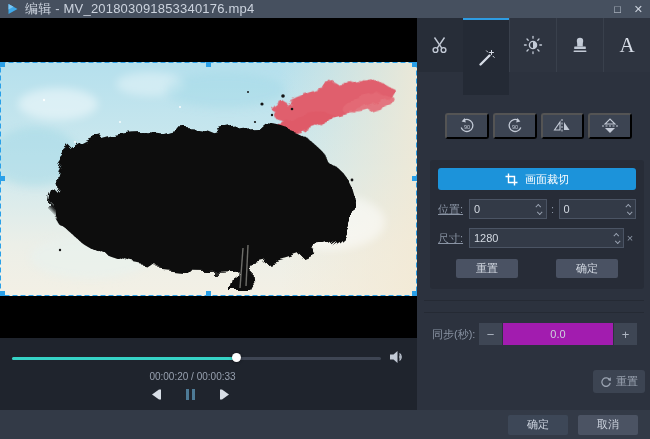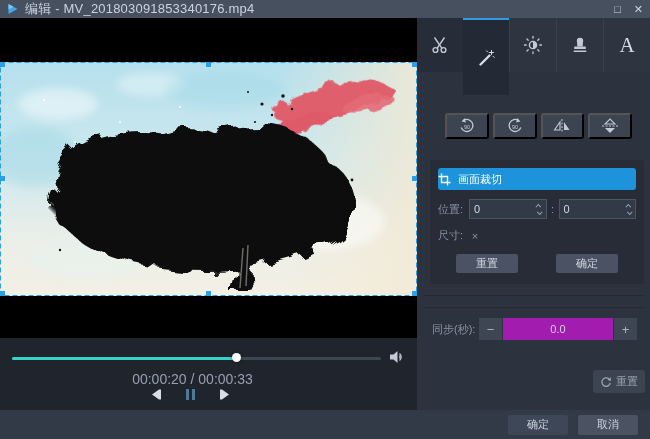--- a/index.html
+++ b/index.html
@@ -20,21 +20,21 @@
   
   .left { position:absolute; top:18px; left:0; width:417px; bottom:29px; }
   .stage { position:absolute; top:0; left:0; right:0; height:320px; background:#000; }
   .frame { position:absolute; top:44px; left:0; width:417px; height:234px; }
   .playerbar { position:absolute; top:320px; left:0; width:417px; bottom:0; background:#1f242d; }
   .track-wrap { position:absolute; left:12px; right:36px; top:16px; height:9px; }
   .track { position:absolute; left:0; right:0; top:3px; height:3px; background:#3e4553; border-radius:2px; }
   .track-fill { position:absolute; left:0; top:3px; height:3px; background:#36d3c6; border-radius:2px; }
   .track-handle { position:absolute; top:-1px; width:9px; height:9px; margin-left:-4px; border-radius:50%; background:#ffffff; box-shadow:0 0 3px rgba(0,0,0,.5); }
   .vol { position:absolute; right:11px; top:11px; width:17px; height:16px; }
-  .time { position:absolute; top:33px; left:0; right:32px; text-align:center; color:#97a0af; font-size:14px; }
+  .time { position:absolute; top:33px; left:0; right:32px; text-align:center; color:#97a0af; font-size:10px; }
   .pcontrols { position:absolute; top:49px; left:0; right:36px; display:flex; justify-content:center; align-items:center; gap:19px; }
   .pbtn { width:16px; height:14px; display:flex; align-items:center; justify-content:center; }
   
   .bottombar {
     position:absolute; left:0; right:0; bottom:0; height:29px; background:#333a47;
     display:flex; align-items:center; justify-content:flex-end; gap:10px; padding-right:12px; z-index:20;
   }
   .footer-btn {
     width:60px; height:20px; border:none; border-radius:2px; color:#ccd3de; font-size:11px;
     font-family:inherit; display:flex; align-items:center; justify-content:center; cursor:default;
@@ -46,24 +46,24 @@
   .tabbar { position:absolute; top:0; left:0; right:0; height:54px; display:flex; z-index:5; }
   .tab { flex:1; height:54px; display:flex; align-items:center; justify-content:center; background:#272d38; }
   .tab.lite { background:#2e3440; border-left:1px solid #39404c; }
   .tab.selected { background:#242a35; border-top:2px solid #2e9ce2; height:77px; border-left:none; }
   .content { position:absolute; top:77px; left:0; right:0; bottom:0; }
   .transform-row { margin:18px 18px 0 28px; display:flex; gap:4px; }
   .tr-btn { flex:1; height:26px; background:#3c4452; border-radius:3px; display:flex; align-items:center; justify-content:center; }
   .groupbox { margin:21px 6px 0 13px; background:#272c37; border-radius:3px; padding:8px 8px 9px; }
   .crop-btn {
     width:100%; height:22px; background:#1c93da; border:none; border-radius:3px; color:#fff;
-    font-size:11px; font-family:inherit; display:flex; align-items:center; gap:7px; cursor:default;
+    font-size:11px; font-family:inherit; display:flex; align-items:center; justify-content:center; gap:7px; cursor:default;
   }
   .gb-row { display:flex; align-items:center; margin-top:9px; color:#8a94a4; }
-  .gb-label { width:31px; flex:none; }
+  .gb-label { width:31px; flex:none;text-decoration:underline; }
   .sep { width:12px; flex:none; text-align:center; color:#8a94a4; }
   .field { flex:1; min-width:0; height:20px; display:flex; background:#333a47; border:1px solid #4b5464; }
   .field input { flex:1; min-width:0; background:transparent; border:none; outline:none; color:#d3d9e2; font-size:11px; font-family:inherit; padding:0 4px; }
   .spinner { width:13px; flex:none; display:flex; flex-direction:column; align-items:center; justify-content:center; gap:3px; }
   .chev { width:4px; height:4px; border-left:1px solid #9aa3b2; border-top:1px solid #9aa3b2; }
   .chev.up { transform:rotate(45deg) translateY(1px); }
   .chev.down { transform:rotate(225deg) translateY(1px); }
   .gb-buttons { display:flex; justify-content:center; gap:38px; margin:11px 0 2px; }
   .gb-btn { width:62px; height:19px; background:#4a5263; border:none; border-radius:2px; color:#d3d9e2; font-size:11px; font-family:inherit; cursor:default; }
   .hr { height:1px; background:#252a34; margin:11px 6px 0 7px; }
@@ -348,20 +348,27 @@
             <input value="0" style="">
             <span class="spinner">
                 <span class="chev up"></span>
                 <span class="chev down"></span>
               </span>
           </span>
         </div>
 
         <div class="gb-row">
           <span class="gb-label">尺寸:</span>
+          <span class="field">
+            <input value="1280" style="">
+            <span class="spinner">
+                <span class="chev up"></span>
+                <span class="chev down"></span>
+              </span>
+          </span>
           <span class="sep">×</span>
         </div>
 
         <div class="gb-buttons">
           <button class="gb-btn">重置</button>
           <button class="gb-btn">确定</button>
         </div>
       </div>
 
       <div class="hr"></div>

